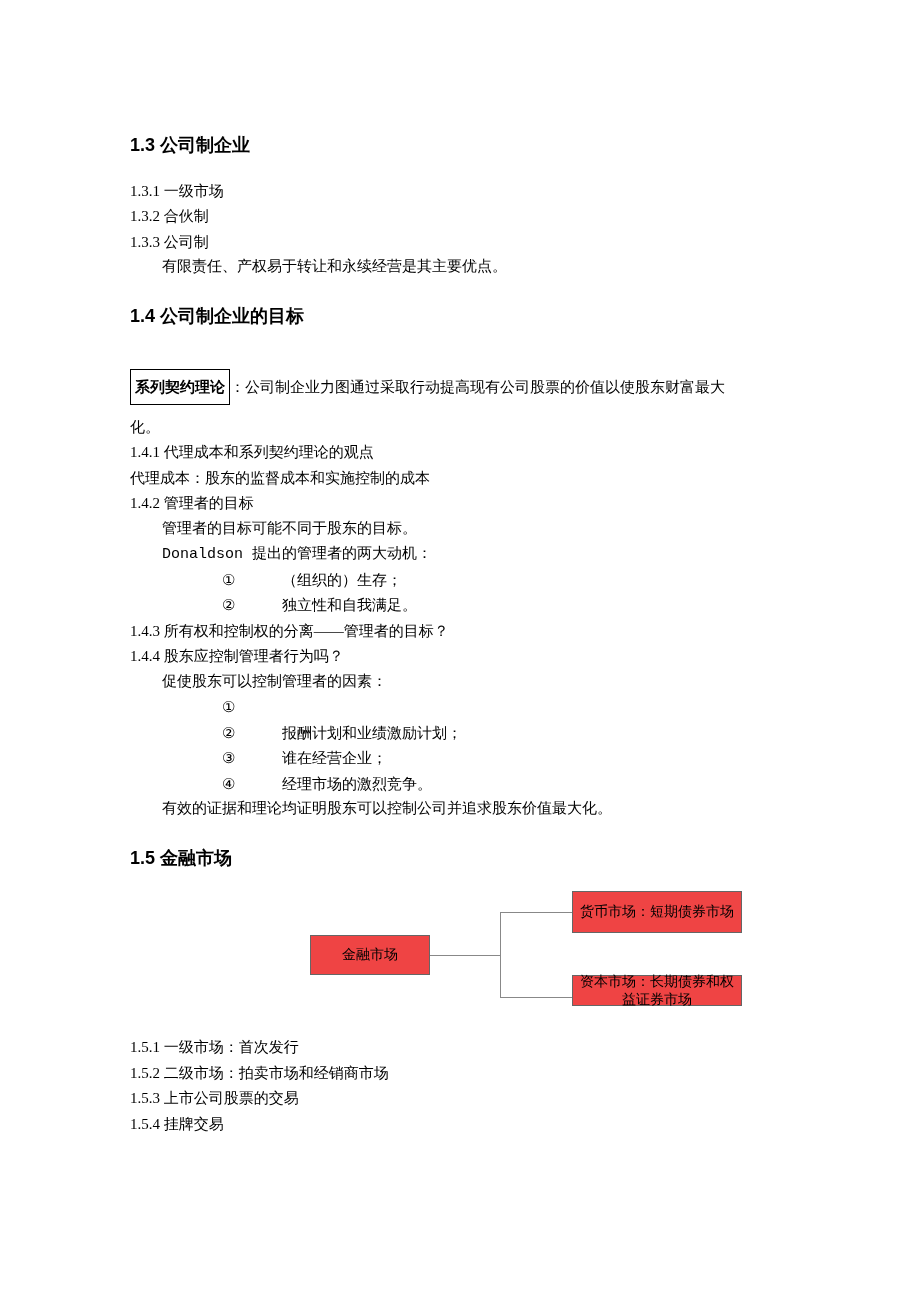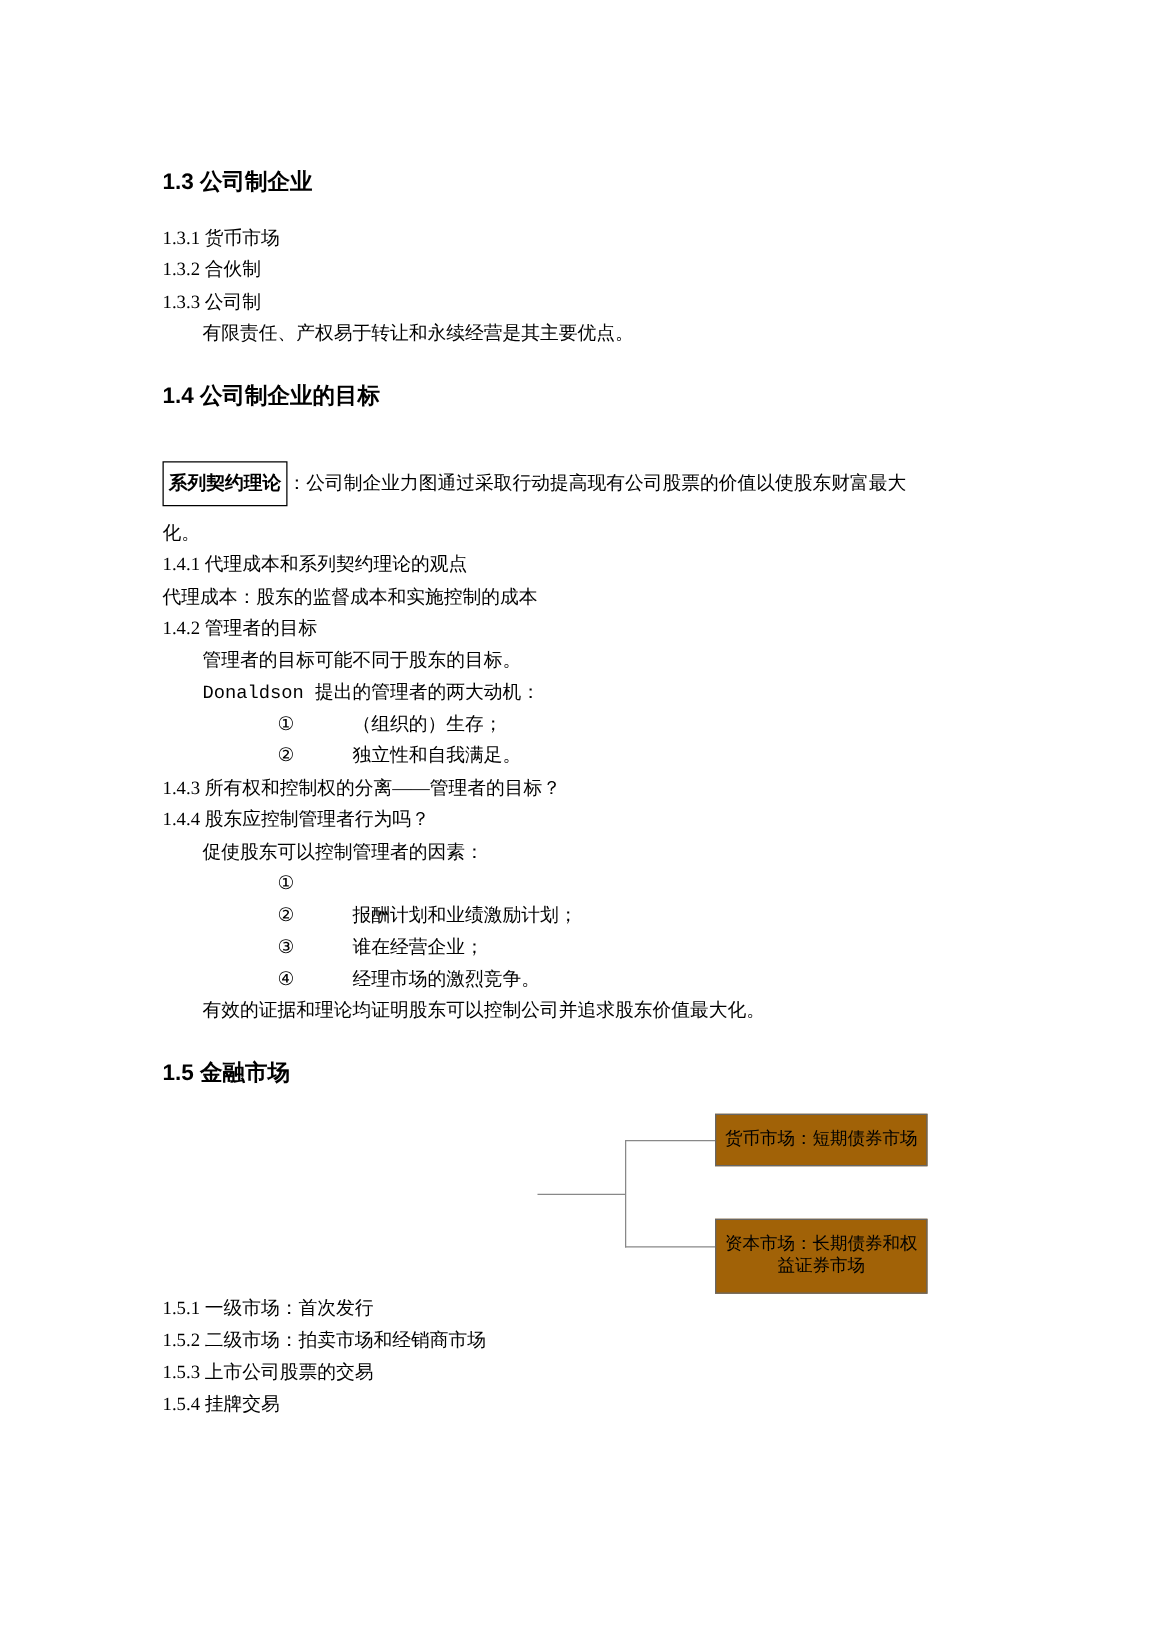--- a/index.html
+++ b/index.html
@@ -34,50 +34,50 @@
   .section-spacer { height: 10px; }
   .diagram {
     position: relative;
     width: 440px;
     height: 130px;
     margin: 14px 0 14px 180px;
   }
   .diag-box {
     position: absolute;
     border: 1px solid #666;
-    background: #a16207;
+    background: #ef4444;
     font-size: 14px;
     text-align: center;
     display: flex;
     align-items: center;
     justify-content: center;
     box-sizing: border-box;
     padding: 4px 6px;
     line-height: 1.3;
   }
   .diag-root {
     left: 0; top: 44px; width: 120px; height: 40px;
   }
   .diag-child-top {
     left: 262px; top: 0px; width: 170px; height: 42px;
   }
   .diag-child-bot {
-    left: 262px; top: 84px; width: 170px; height: 60px;
+    left: 262px; top: 84px; width: 170px; height: 31px;
   }
   .diag-line {
     position: absolute;
     background: #888;
   }
   .para-gap { margin-top: 10px; }
 </style>
 </head>
 <body>
 
 <h2>1.3 公司制企业</h2>
-<div class="p">1.3.1 货币市场</div>
+<div class="p">1.3.1 一级市场</div>
 <div class="p">1.3.2 合伙制</div>
 <div class="p">1.3.3 公司制</div>
 <div class="p indent1">有限责任、产权易于转让和永续经营是其主要优点。</div>
 
 <h2>1.4 公司制企业的目标</h2>
 <div class="section-spacer"></div>
 <div class="p para-gap">
   <span class="boxed">系列契约理论</span><span>：公司制企业力图通过采取行动提高现有公司股票的价值以使股东财富最大</span>
 </div>
 <div class="p para-gap">化。</div>
@@ -110,20 +110,21 @@
 </div>
 <div class="p indent2 num-list-item">
   <span class="circ">④</span>
   <span>经理市场的激烈竞争。</span>
 </div>
 <div class="p indent1">有效的证据和理论均证明股东可以控制公司并追求股东价值最大化。</div>
 
 <h2>1.5 金融市场</h2>
 
 <div class="diagram">
+  <div class="diag-box diag-root">金融市场</div>
   <div class="diag-box diag-child-top">货币市场：短期债券市场</div>
   <div class="diag-box diag-child-bot">资本市场：长期债券和权益证券市场</div>
 
   <div class="diag-line" style="left:120px; top:64px; width:70px; height:1px;"></div>
   <div class="diag-line" style="left:190px; top:21px; width:1px; height:86px;"></div>
   <div class="diag-line" style="left:190px; top:21px; width:72px; height:1px;"></div>
   <div class="diag-line" style="left:190px; top:106px; width:72px; height:1px;"></div>
 </div>
 
 <div class="p">1.5.1 一级市场：首次发行</div>

